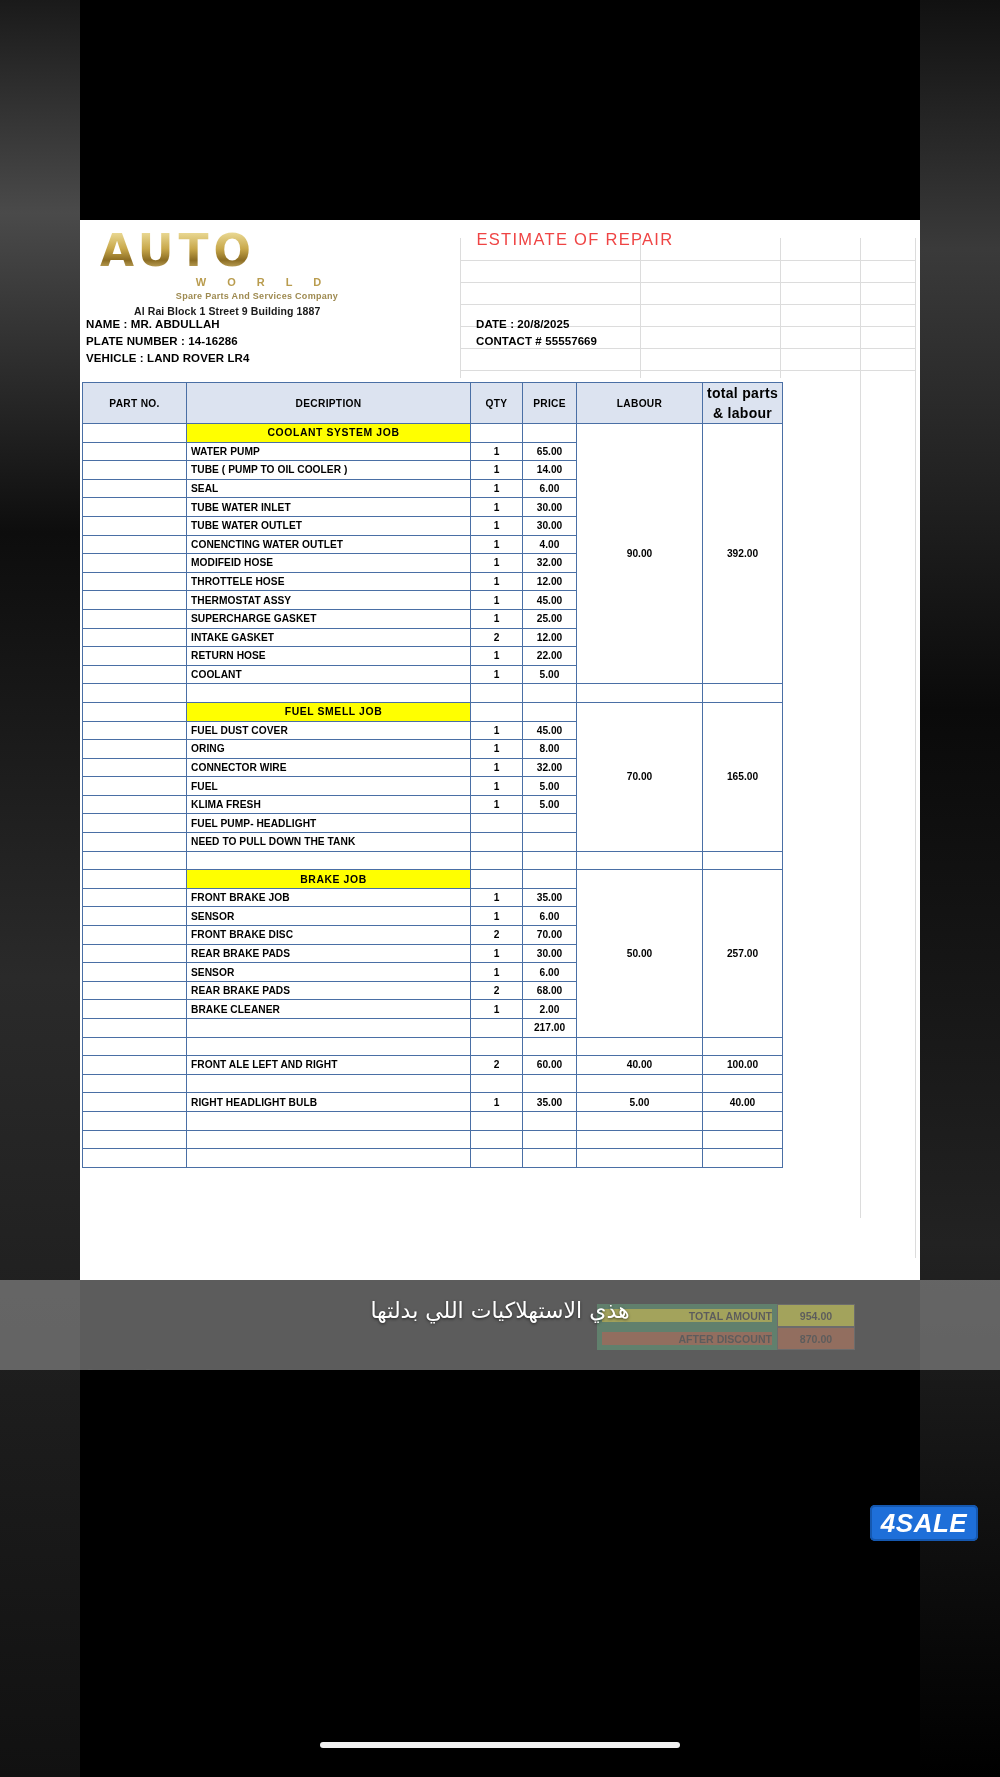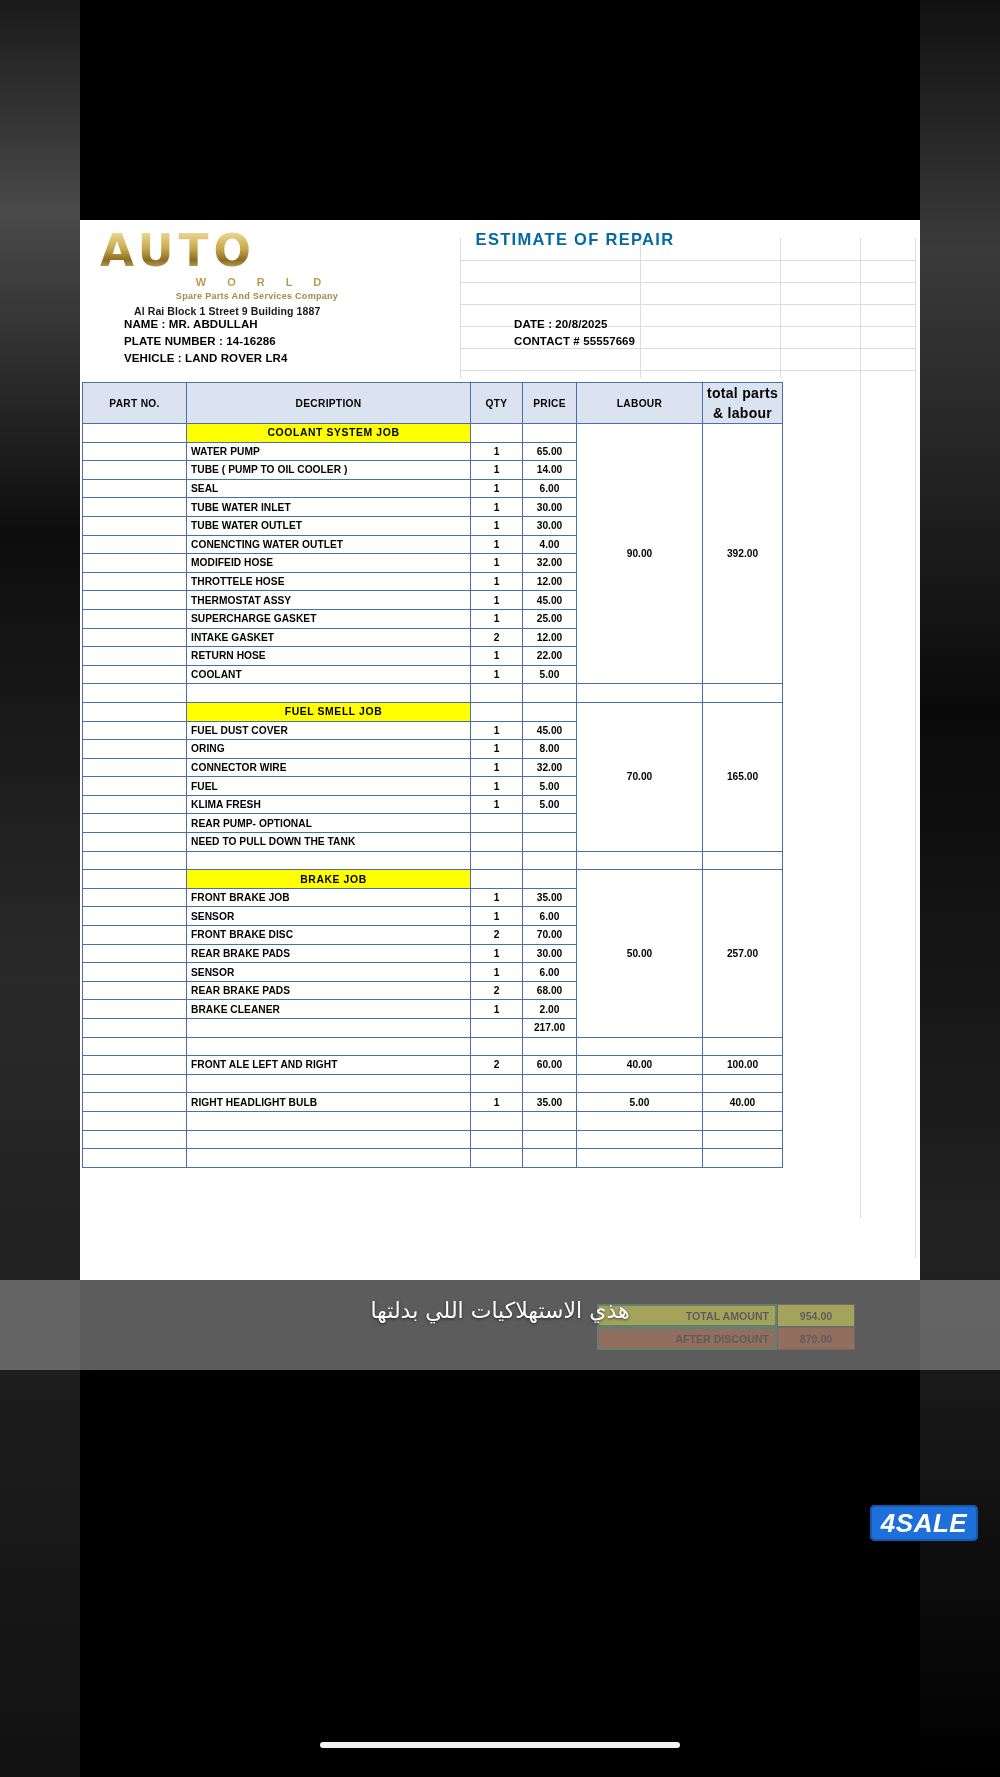--- a/index.html
+++ b/index.html
@@ -23,30 +23,30 @@
              background:linear-gradient(180deg,#f3e6a8 0%,#c8a84b 45%,#8c6d23 70%,#e4cd86 100%);
              -webkit-background-clip:text;background-clip:text;color:transparent;
              padding-left:12px;}
   .logo-world{font-size:11px;letter-spacing:9px;font-weight:bold;color:#b99c4e;
               text-align:center;margin-top:2px;padding-left:30px;}
   .logo-tag{font-size:9px;color:#9e8a50;text-align:center;margin-top:3px;
             letter-spacing:.3px;padding-left:18px;font-weight:bold;}
   .logo-addr{font-size:10.5px;color:#1a1a1a;margin-top:4px;font-weight:bold;letter-spacing:.1px;margin-left:46px;}
 
   .doc-title{position:absolute;left:330px;top:10px;width:330px;text-align:center;
-             font-size:16.5px;letter-spacing:1.3px;color:#0369a1;font-weight:700;}
+             font-size:16.5px;letter-spacing:1.3px;color:#ef4444;font-weight:400;}
 
   
   .ghost-line{position:absolute;background:#dcdcdc;height:1px;}
   .ghost-vline{position:absolute;background:#dcdcdc;width:1px;}
 
   
   .info{position:absolute;left:6px;top:95px;width:828px;font-size:11.5px;font-weight:bold;color:#000;}
   .info-row{display:flex;height:17px;align-items:center;}
-  .info-l{width:390px;letter-spacing:.1px;margin-left:38px;}
+  .info-l{width:390px;letter-spacing:.1px;}
   .info-r{width:330px;letter-spacing:.1px;}
 
   
   table.est{position:absolute;left:2px;top:162px;border-collapse:collapse;table-layout:fixed;width:700px;}
   table.est td,table.est th{border:1px solid #4a6fa5;font-size:10.2px;color:#000;
        padding:0 4px;height:18.6px;box-sizing:border-box;overflow:hidden;white-space:nowrap;}
   col.c-part{width:104px;}
   col.c-desc{width:284px;}
   col.c-qty{width:52px;}
   col.c-price{width:54px;}
@@ -62,22 +62,22 @@
   td.lab,td.tot{text-align:center;font-weight:bold;}
   td.part{}
   tr.secthead td.desc{background:#ffff00;text-align:center;font-weight:bold;
           letter-spacing:.6px;font-size:10.4px;padding-left:14px;}
   td.red{color:#e8322d;}
   td.grayb{border:1px solid #b9b9b9;}
 
   
   .totals{position:absolute;left:517px;top:1084px;width:258px;font-size:10.6px;font-weight:bold;}
   .tot-row{display:flex;height:23px;}
-  .tot-lbl{flex:1;text-align:right;padding-right:6px;display:flex;align-items:center;
-           justify-content:flex-end;box-sizing:border-box;border:2px solid #15803d;}
+  .tot-lbl{flex:1;text-align:right;padding-right:0;display:flex;align-items:center;
+           justify-content:flex-end;box-sizing:border-box;border:5px solid #15803d;}
   .tot-val{width:78px;text-align:center;display:flex;align-items:center;
            justify-content:center;box-sizing:border-box;border:1px solid #3a3a3a;}
   .yellow{background:#ffff00;}
   .cyan{background:#c2410c;}
 
   
   .sig{position:absolute;font-size:11px;color:#111;}
   .sig-line{display:inline-block;border-bottom:1px solid #333;height:11px;}
 
   
@@ -289,21 +289,21 @@
             <td class="price">5.00</td>
           </tr>
           <tr>
             <td class="part"></td>
             <td class="desc">KLIMA FRESH</td>
             <td class="qty">1</td>
             <td class="price">5.00</td>
           </tr>
           <tr>
             <td class="part"></td>
-            <td class="desc red">REAR PUMP- OPTIONAL</td>
+            <td class="desc red">FUEL PUMP- HEADLIGHT</td>
             <td class="qty"></td>
             <td class="price"></td>
           </tr>
           <tr>
             <td class="part"></td>
             <td class="desc">NEED TO PULL DOWN THE TANK</td>
             <td class="qty"></td>
             <td class="price"></td>
           </tr>
           <tr>

